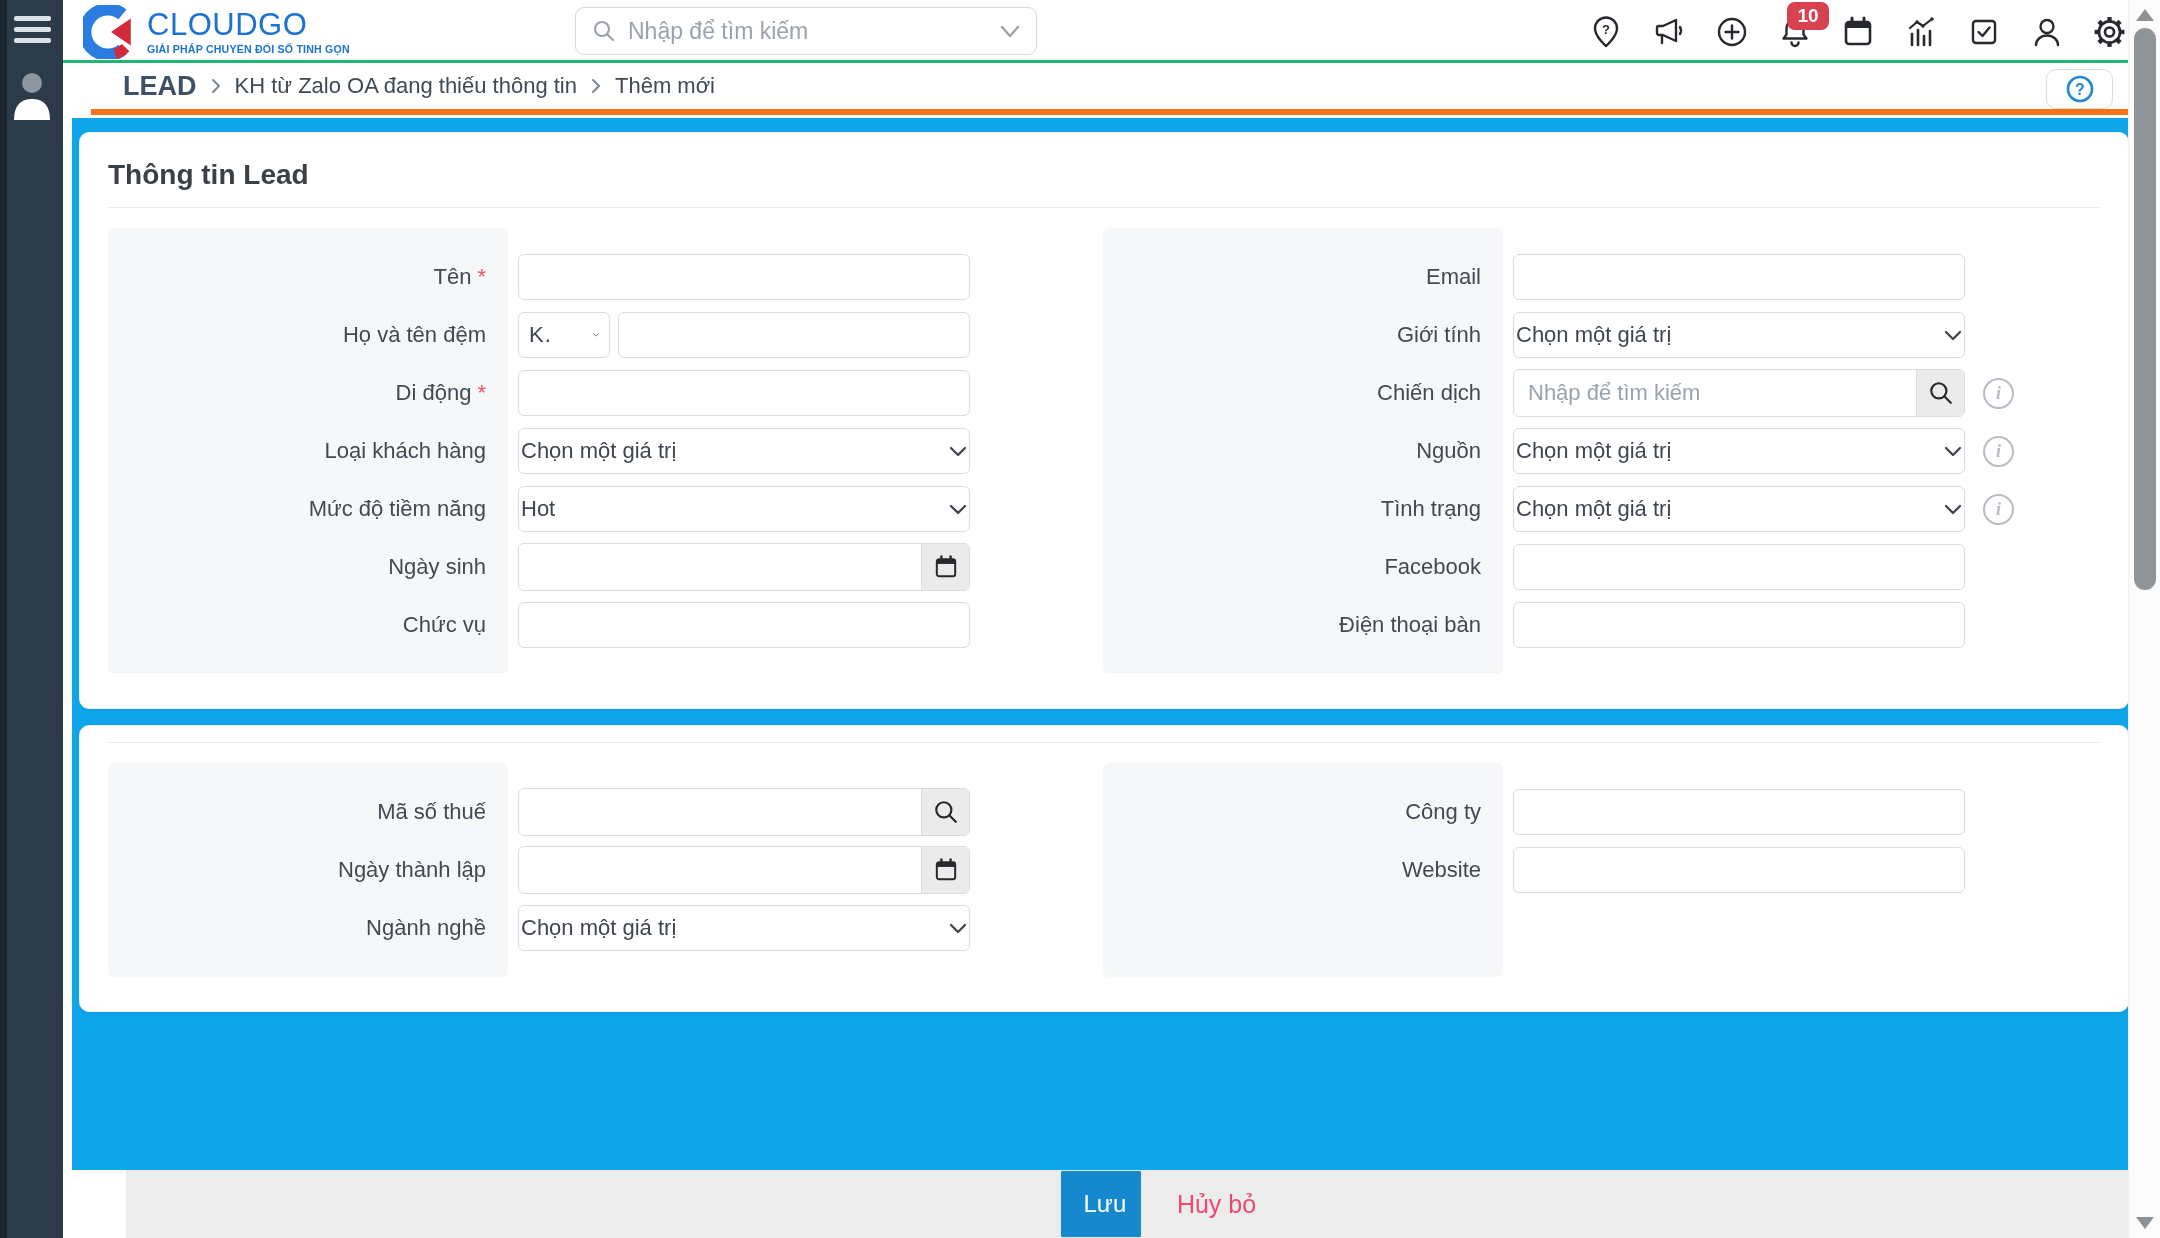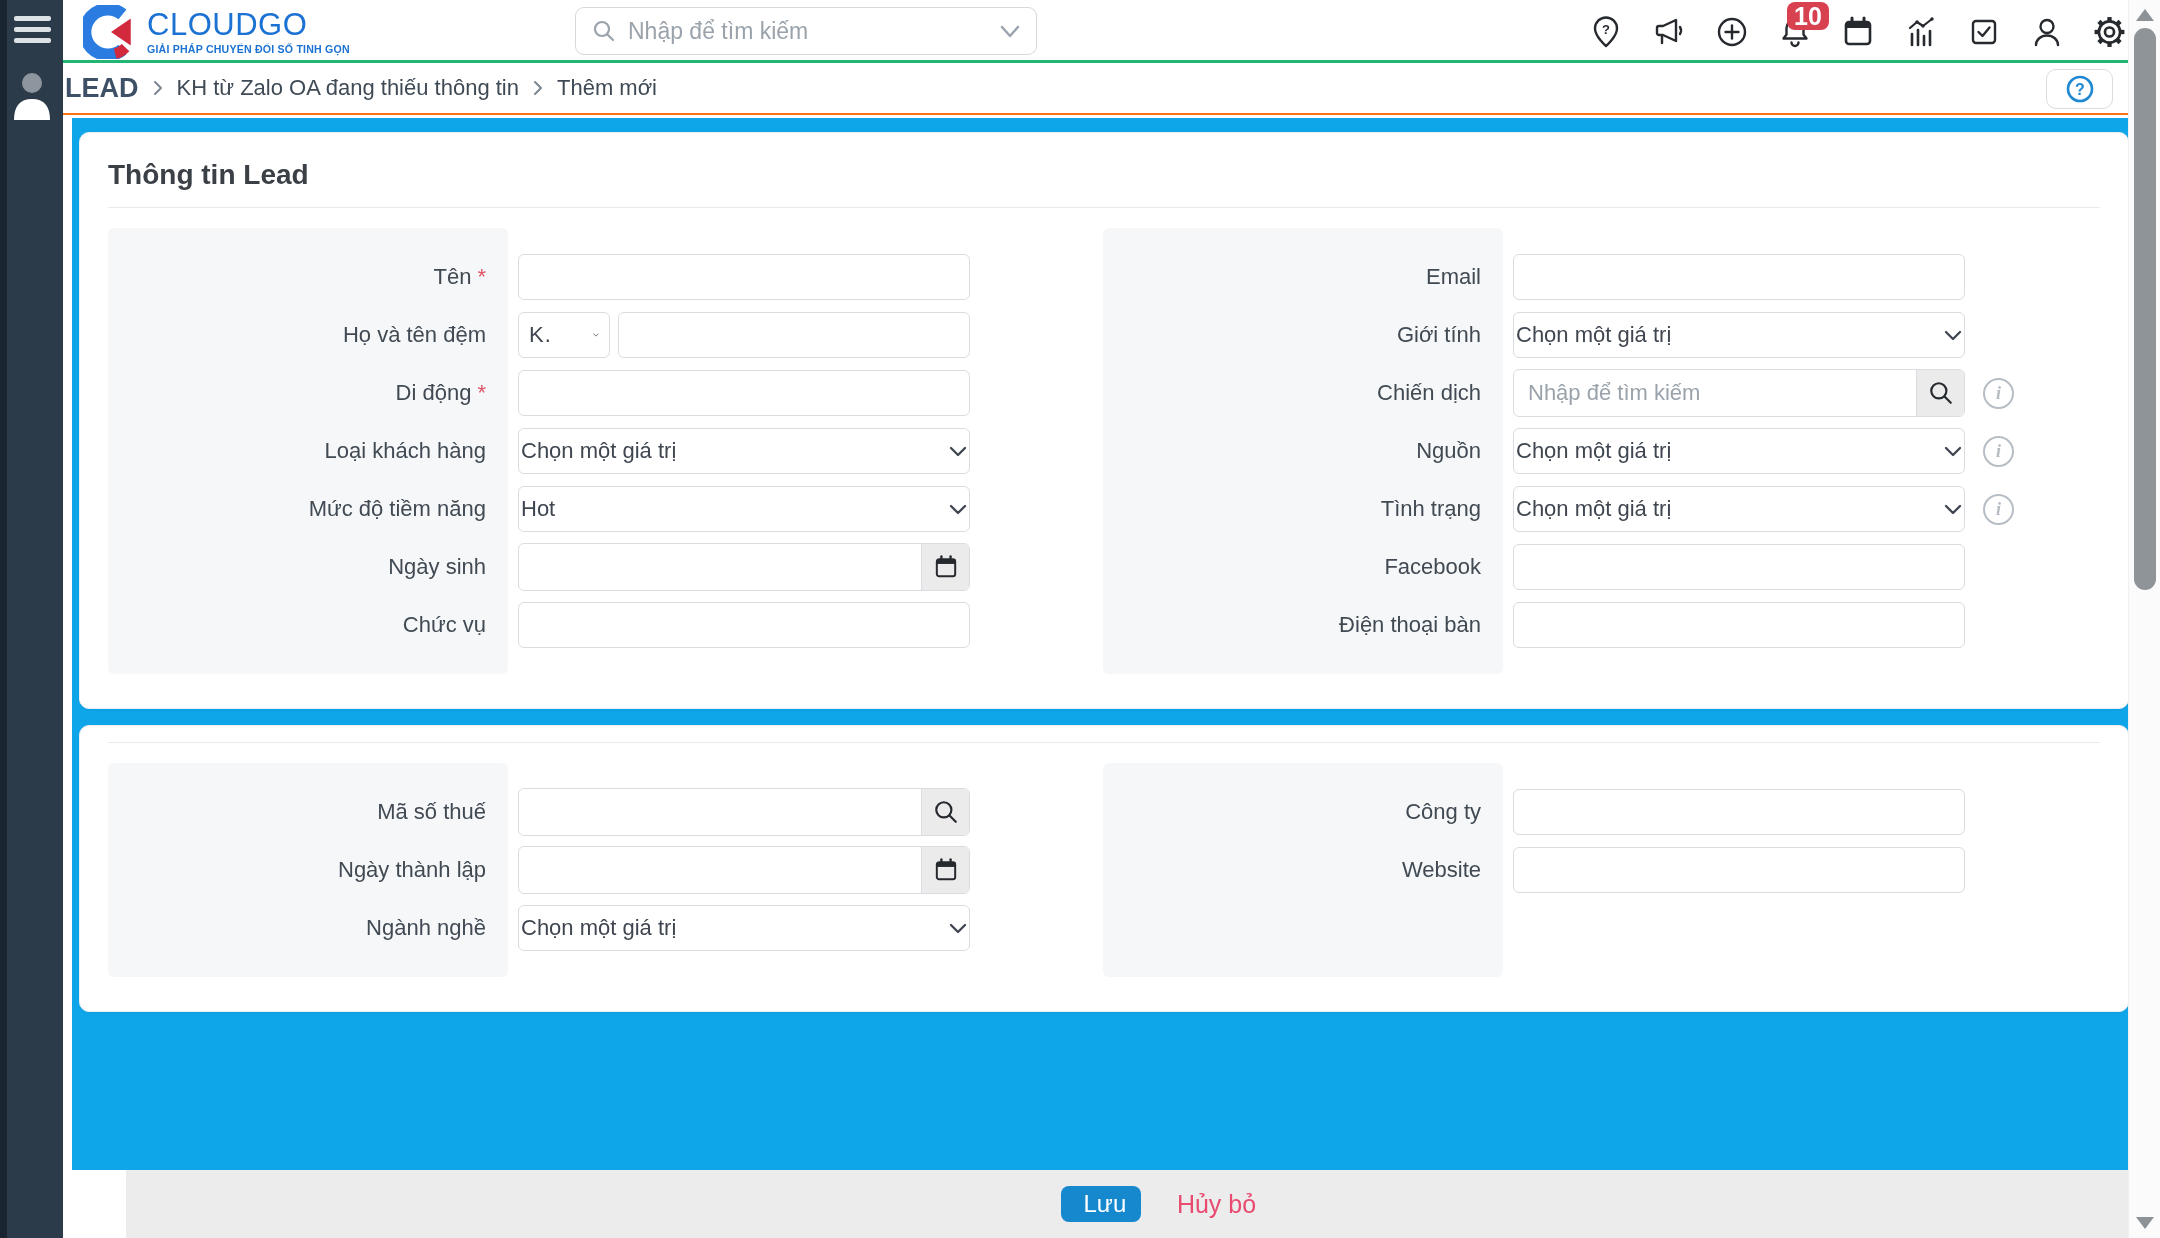--- a/index.html
+++ b/index.html
@@ -18,24 +18,24 @@
   
   .topbar { position:relative; height:63px; background:#fff; border-bottom:3px solid #22b573; }
   .logo { position:absolute; left:20px; top:5px; display:flex; align-items:center; gap:10px; }
   .logo-txt .brand { font-size:31px; font-weight:normal; color:#1b72d3; letter-spacing:.5px; line-height:1; }
   .logo-txt .tagline { font-size:10.6px; font-weight:bold; color:#1b72d3; margin-top:3px; letter-spacing:.2px; }
   .search { position:absolute; left:512px; top:7px; width:462px; height:48px; border:1px solid #d5d9dd; border-radius:9px; display:flex; align-items:center; padding:0 16px; gap:12px; background:#fff; }
   .search input { flex:1; border:none; outline:none; font-size:23px; color:#3f4650; background:transparent; font-family:inherit; }
   .search input::placeholder { color:#9aa3ab; }
   .top-icons { position:absolute; right:33px; top:14px; display:flex; align-items:center; gap:28px; }
   .ticon { position:relative; width:35px; height:35px; display:flex; align-items:center; justify-content:center; cursor:pointer; }
-  .badge { position:absolute; top:-12px; right:-17px; min-width:42px; height:28px; background:#d8414f; border-radius:8px; color:#fff; font-size:25px; font-weight:bold; display:flex; align-items:center; justify-content:center; padding:0 6px; }
-
-  
-  .crumbbar { position:relative; height:52px; background:#fff; border-bottom:2px solid #f97316; display:flex; align-items:center; padding-left:2px; gap:13px; }
+  .badge { position:absolute; top:-12px; right:-17px; min-width:42px; height:28px; background:#d8414f; border-radius:8px; color:#fff; font-size:19px; font-weight:bold; display:flex; align-items:center; justify-content:center; padding:0 6px; }
+
+  
+  .crumbbar { position:relative; height:52px; background:#fff; border-bottom:6px solid #f97316; display:flex; align-items:center; padding-left:32px; gap:13px;margin-left:28px; }
   .crumb-root { font-size:27px; font-weight:bold; color:#3d5066; }
   .crumb-item { font-size:22px; color:#3f4a55; }
   .help-btn { position:absolute; right:47px; top:6px; width:67px; height:40px; border:1px solid #d9dce0; border-radius:10px; background:#fff; display:flex; align-items:center; justify-content:center; cursor:pointer; }
 
   
   .content { position:absolute; top:118px; bottom:68px; left:9px; width:2097px; background:#0ea5e9; overflow:hidden; }
   .card { background:#fff; border:1px solid #eceef1; border-radius:10px; box-shadow:0 1px 3px rgba(25,35,45,.05); margin:14px 40px 0 7px; padding:0 28px; }
   .card + .card { margin-top:16px; }
   .card-title { font-size:28px; font-weight:bold; color:#3a4046; padding-top:26px; }
   .card-divider { height:1px; background:#e8eaee; margin-top:16px; }
@@ -53,21 +53,21 @@
   .mini-select { width:92px; flex:none; }
   .mini-select .selectbox { padding:0 10px;gap:44px; }
   .igroup { display:flex; width:100%; height:48px; border:1px solid #d9dce1; border-radius:6px; overflow:hidden; background:#fff; }
   .igroup input { flex:1; border:none; outline:none; font-size:22px; color:#3f4650; padding:0 14px; background:transparent; font-family:inherit; min-width:0; }
   .igroup input::placeholder { color:#9aa3ab; }
   .addon { width:48px; flex:none; background:#ebebeb; border:none; border-left:1px solid #d9dce1; display:flex; align-items:center; justify-content:center; cursor:pointer; }
   .info-badge { position:absolute; left:880px; width:31px; height:31px; border:2.5px solid #b7bdc4; border-radius:50%; display:flex; align-items:center; justify-content:center; font-family:"Liberation Serif", serif; font-style:italic; font-weight:bold; font-size:18px; color:#b7bdc4; cursor:pointer; }
 
   
   .footer { position:absolute; left:63px; bottom:0; width:2065px; height:68px; background:#ececec; display:flex; align-items:center; justify-content:center; gap:36px; z-index:20; }
-  .save-btn { width:80px; height:36px; background:#1688ce; border:none; border-radius:8px; color:#fff; font-size:24px; cursor:pointer; font-family:inherit;padding-left:8px; }
+  .save-btn { width:80px; height:66px; background:#1688ce; border:none; border-radius:1px; color:#fff; font-size:24px; cursor:pointer; font-family:inherit;padding-left:8px; }
   .cancel-link { font-size:25px; color:#e84a70; cursor:pointer; }
 
   
   .scrollbar { position:absolute; right:0; top:0; width:32px; height:1238px; background:#fbfbfb; border-left:1px solid #f0f0f0; z-index:40; }
   .sb-up { position:absolute; top:9px; left:7px; width:0; height:0; border-left:9px solid transparent; border-right:9px solid transparent; border-bottom:12px solid #8d9297; }
   .sb-down { position:absolute; bottom:9px; left:7px; width:0; height:0; border-left:9px solid transparent; border-right:9px solid transparent; border-top:12px solid #8d9297; }
   .sb-thumb { position:absolute; top:28px; left:5px; width:22px; height:562px; border-radius:11px; background:#8f9499; }
 
   svg text { font-family:"Liberation Sans", sans-serif; }
 </style>

